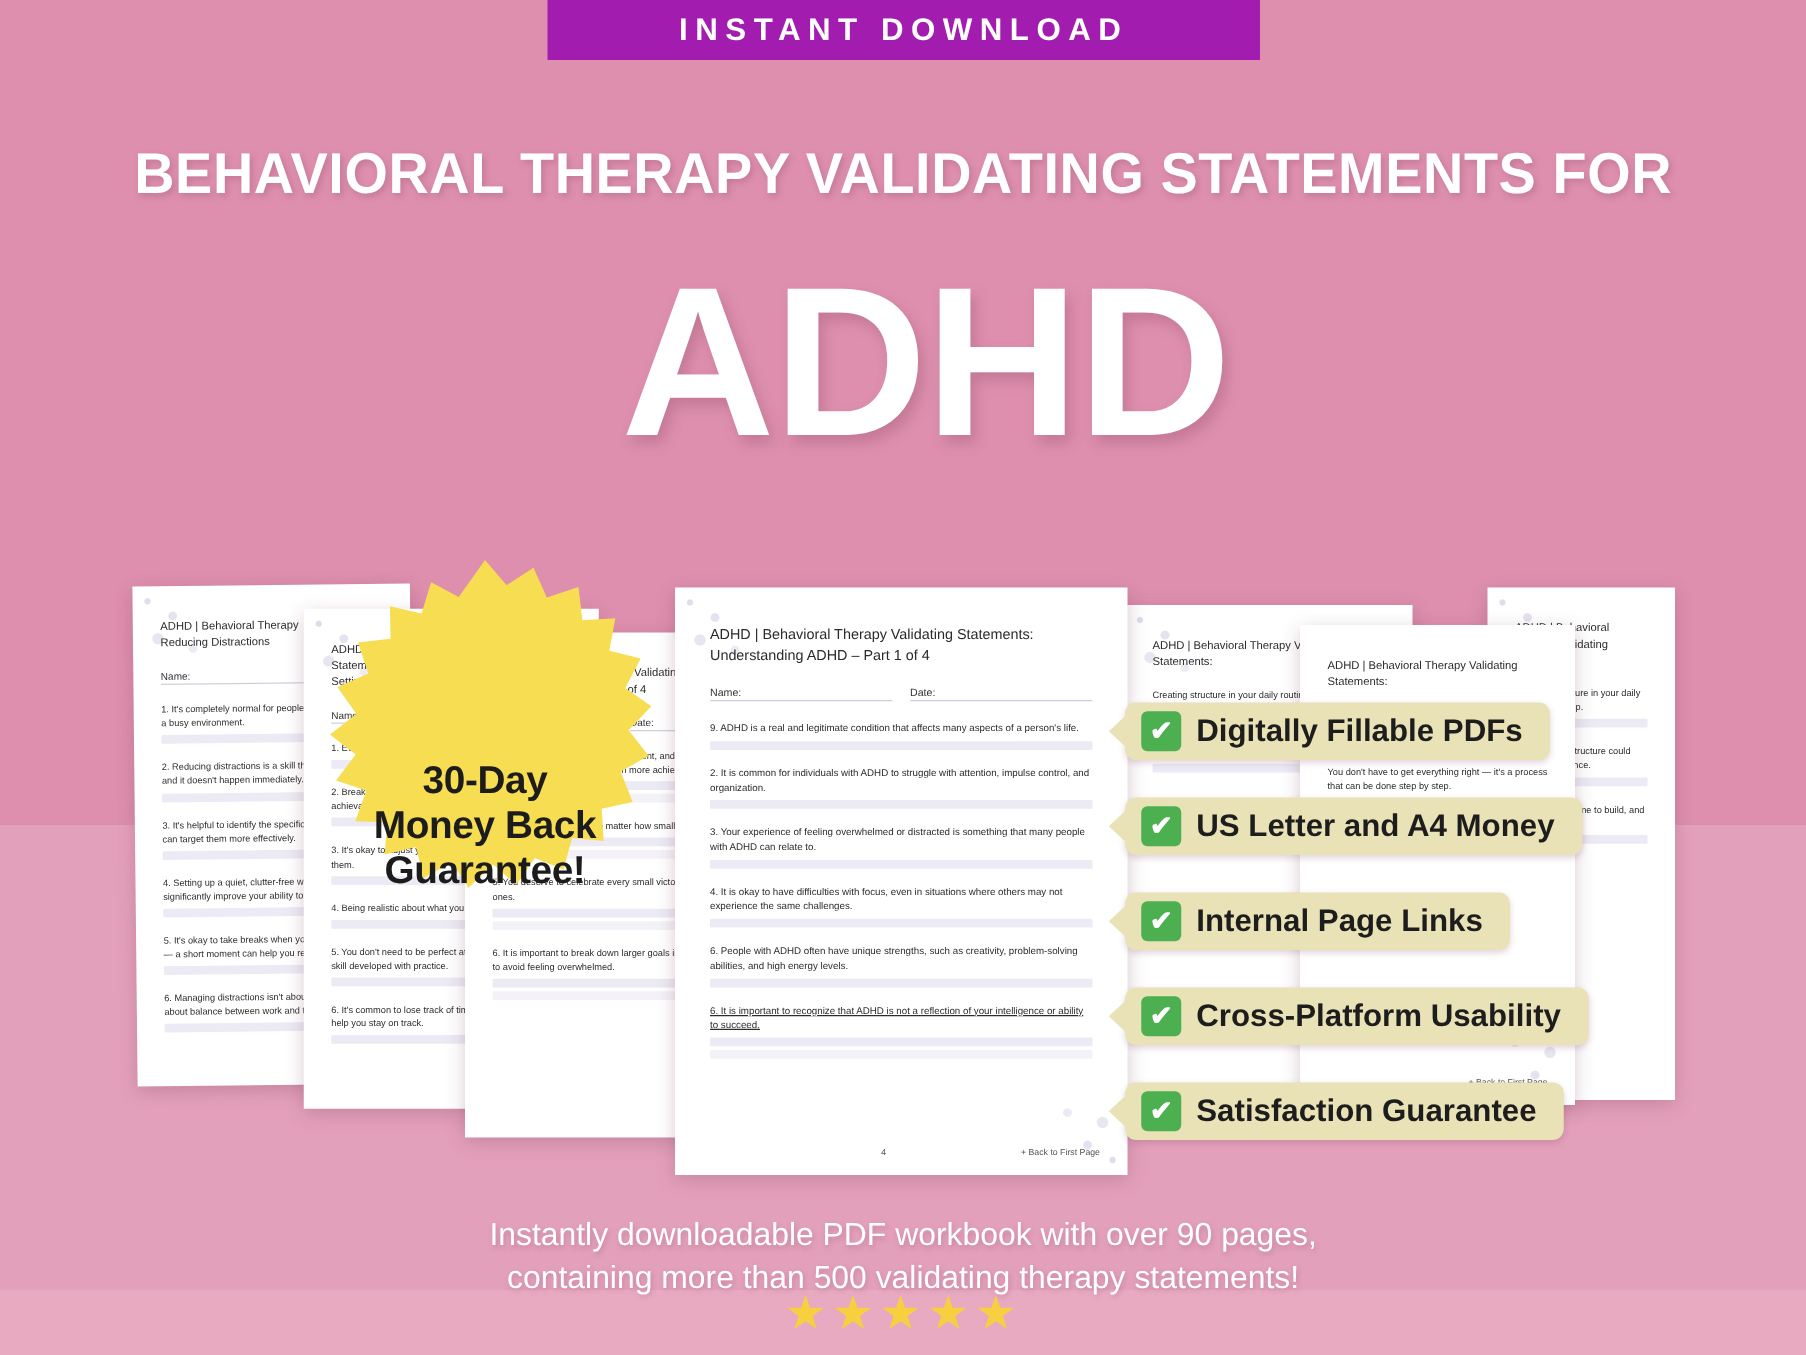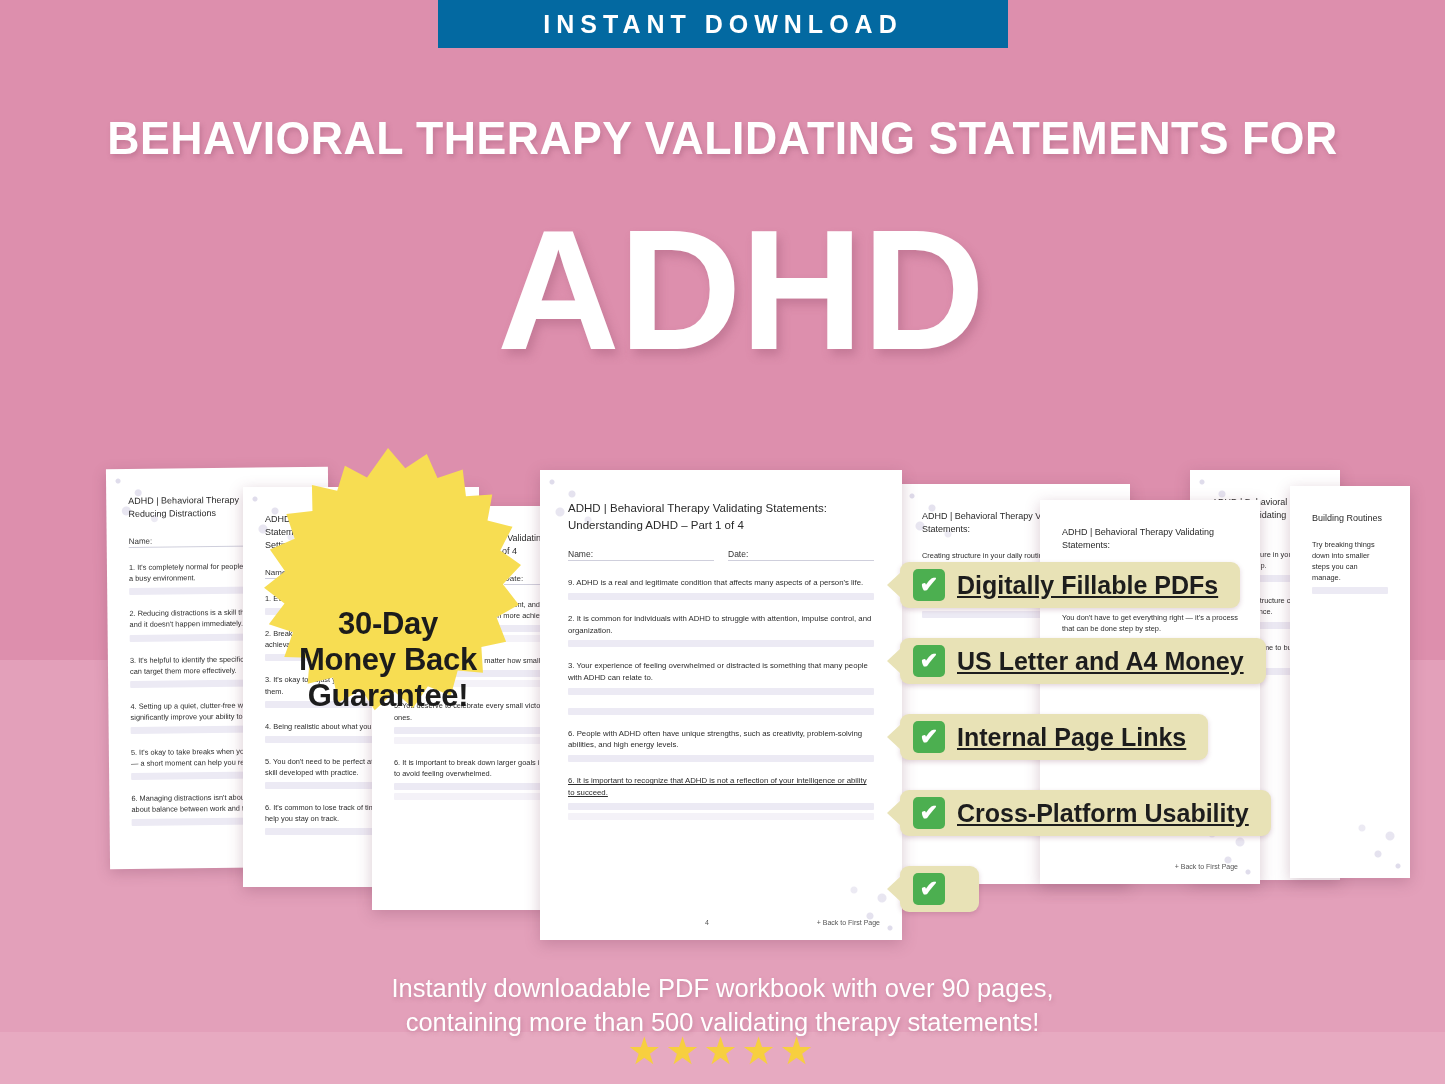--- a/index.html
+++ b/index.html
@@ -19,21 +19,21 @@
     background: #e3a0ba;
   }
   .band-bottom {
     position: absolute; left: 0; right: 0; bottom: 0; height: 52px;
     background: #e7aac1;
   }
 
   
   .ribbon {
     position: absolute; left: 438px; top: 0; width: 570px; height: 48px;
-    background: #0369a1;
+    background: #a21caf;
     display: flex; align-items: center; justify-content: center;
   }
   .ribbon span {
     color: #ffffff;
     font-size: 25px;
     font-weight: bold;
     letter-spacing: 6px;
     font-family: "Liberation Sans", sans-serif;
   }
 
@@ -162,21 +162,20 @@
     width: 32px; height: 32px; border-radius: 5px;
     background: #4caf50;
     display: flex; align-items: center; justify-content: center;
     color: #fff; font-size: 22px; font-weight: bold; line-height: 1;
     margin-right: 12px; flex: 0 0 auto;
   }
   .feature .flabel {
     color: #1d1d1d; font-size: 25px; font-weight: bold;
     white-space: nowrap;
     font-family: "Liberation Sans", sans-serif;
-    text-decoration: underline;
   }
   #feat0 { left: 900px; top: 562px; }
   #feat1 { left: 900px; top: 638px; }
   #feat2 { left: 900px; top: 714px; }
   #feat3 { left: 900px; top: 790px; }
   #feat4 { left: 900px; top: 866px; }
 
   
   .caption {
     position: absolute; left: 0; right: 0; top: 950px;
@@ -334,32 +333,20 @@
           <div class="qline"></div>
         </div>
         <div class="qitem">
           <div class="qtext">Routines take time to build, and that is okay.</div>
           <div class="qline"></div>
         </div>
       </div>
     </div>
   </div>
 
-  <div class="doc" id="doc8">
-    <div class="corner-orn corner-br"></div>
-    <div class="doc-inner">
-      <div class="doc-title">Building Routines</div>
-      <div class="qlist">
-        <div class="qitem">
-          <div class="qtext">Try breaking things down into smaller steps you can manage.</div>
-          <div class="qline"></div>
-        </div>
-      </div>
-    </div>
-  </div>
 
   <div class="doc" id="doc5">
     <div class="corner-orn corner-tl"></div>
     <div class="doc-inner">
       <div class="doc-title">ADHD | Behavioral Therapy Validating Statements:</div>
       <div class="qlist">
         <div class="qitem">
           <div class="qtext">Creating structure in your daily routine can help.</div>
           <div class="qline"></div>
         </div>
@@ -409,20 +396,21 @@
         </div>
         <div class="qitem">
           <div class="qtext" style="font-size:7.8px;">2. It is common for individuals with ADHD to struggle with attention, impulse control, and organization.</div>
           <div class="qline"></div>
         </div>
         <div class="qitem">
           <div class="qtext" style="font-size:7.8px;">3. Your experience of feeling overwhelmed or distracted is something that many people with ADHD can relate to.</div>
           <div class="qline"></div>
         </div>
         <div class="qitem">
+          <div class="qtext" style="font-size:7.8px;">4. It is okay to have difficulties with focus, even in situations where others may not experience the same challenges.</div>
           <div class="qline"></div>
         </div>
         <div class="qitem">
           <div class="qtext" style="font-size:7.8px;">6. People with ADHD often have unique strengths, such as creativity, problem-solving abilities, and high energy levels.</div>
           <div class="qline"></div>
         </div>
         <div class="qitem">
           <div class="qtext" style="font-size:7.8px;text-decoration:underline;">6. It is important to recognize that ADHD is not a reflection of your intelligence or ability to succeed.</div>
           <div class="qline"></div>
           <div class="qline b"></div>
@@ -455,20 +443,21 @@
   <div class="feature" id="feat2">
     <span class="chk">✔</span>
     <span class="flabel">Internal Page Links</span>
   </div>
   <div class="feature" id="feat3">
     <span class="chk">✔</span>
     <span class="flabel">Cross-Platform Usability</span>
   </div>
   <div class="feature" id="feat4">
     <span class="chk">✔</span>
+    <span class="flabel">Satisfaction Guarantee</span>
   </div>
 
   <div class="caption">
     <div>Instantly downloadable PDF workbook with over 90 pages,</div>
     <div>containing more than 500 validating therapy statements!</div>
   </div>
   <div class="stars">★★★★★</div>
 
 </div>
 

